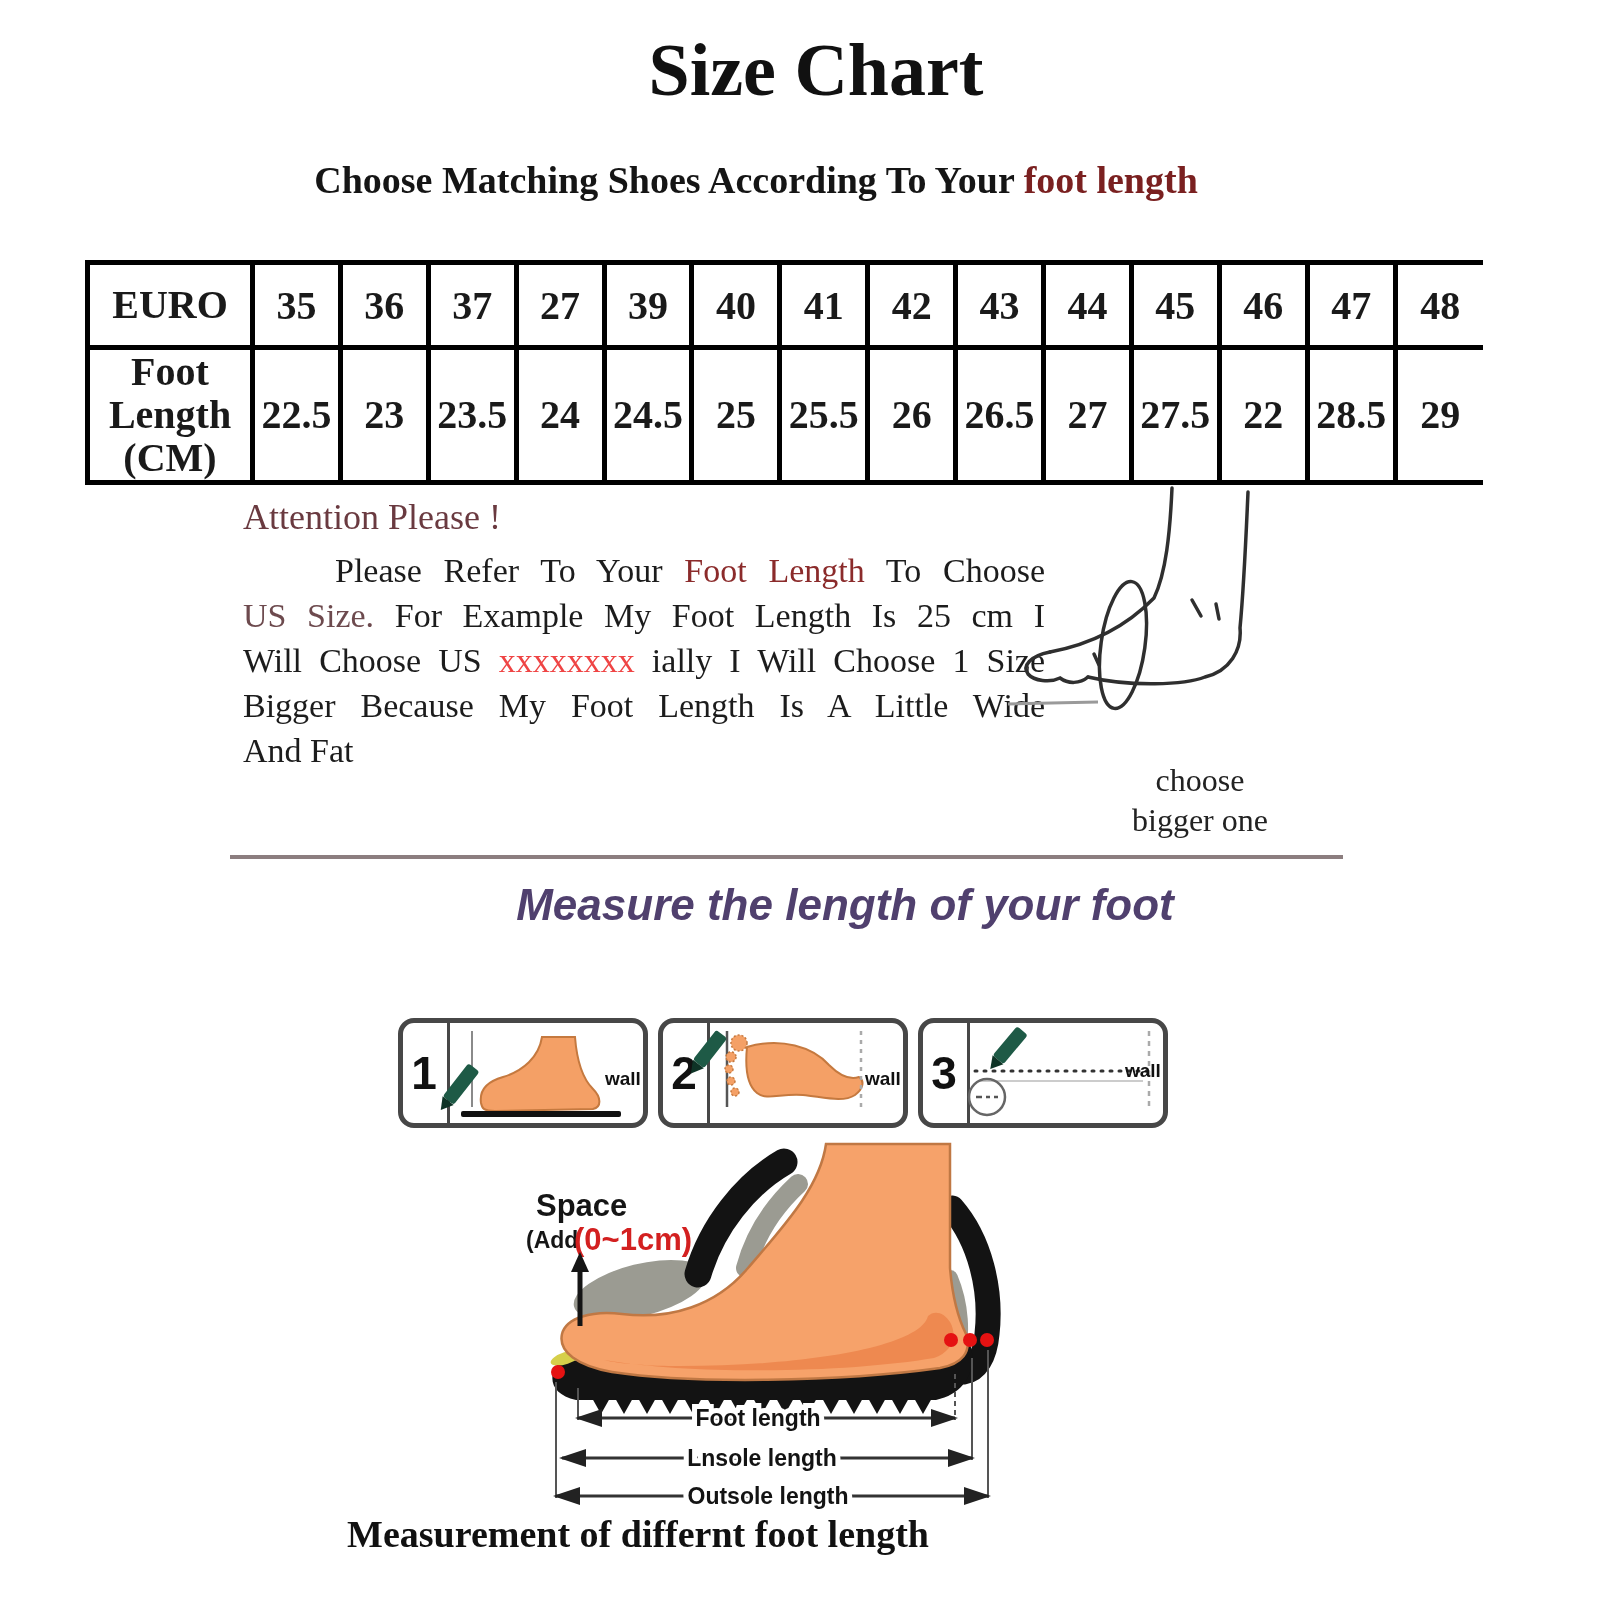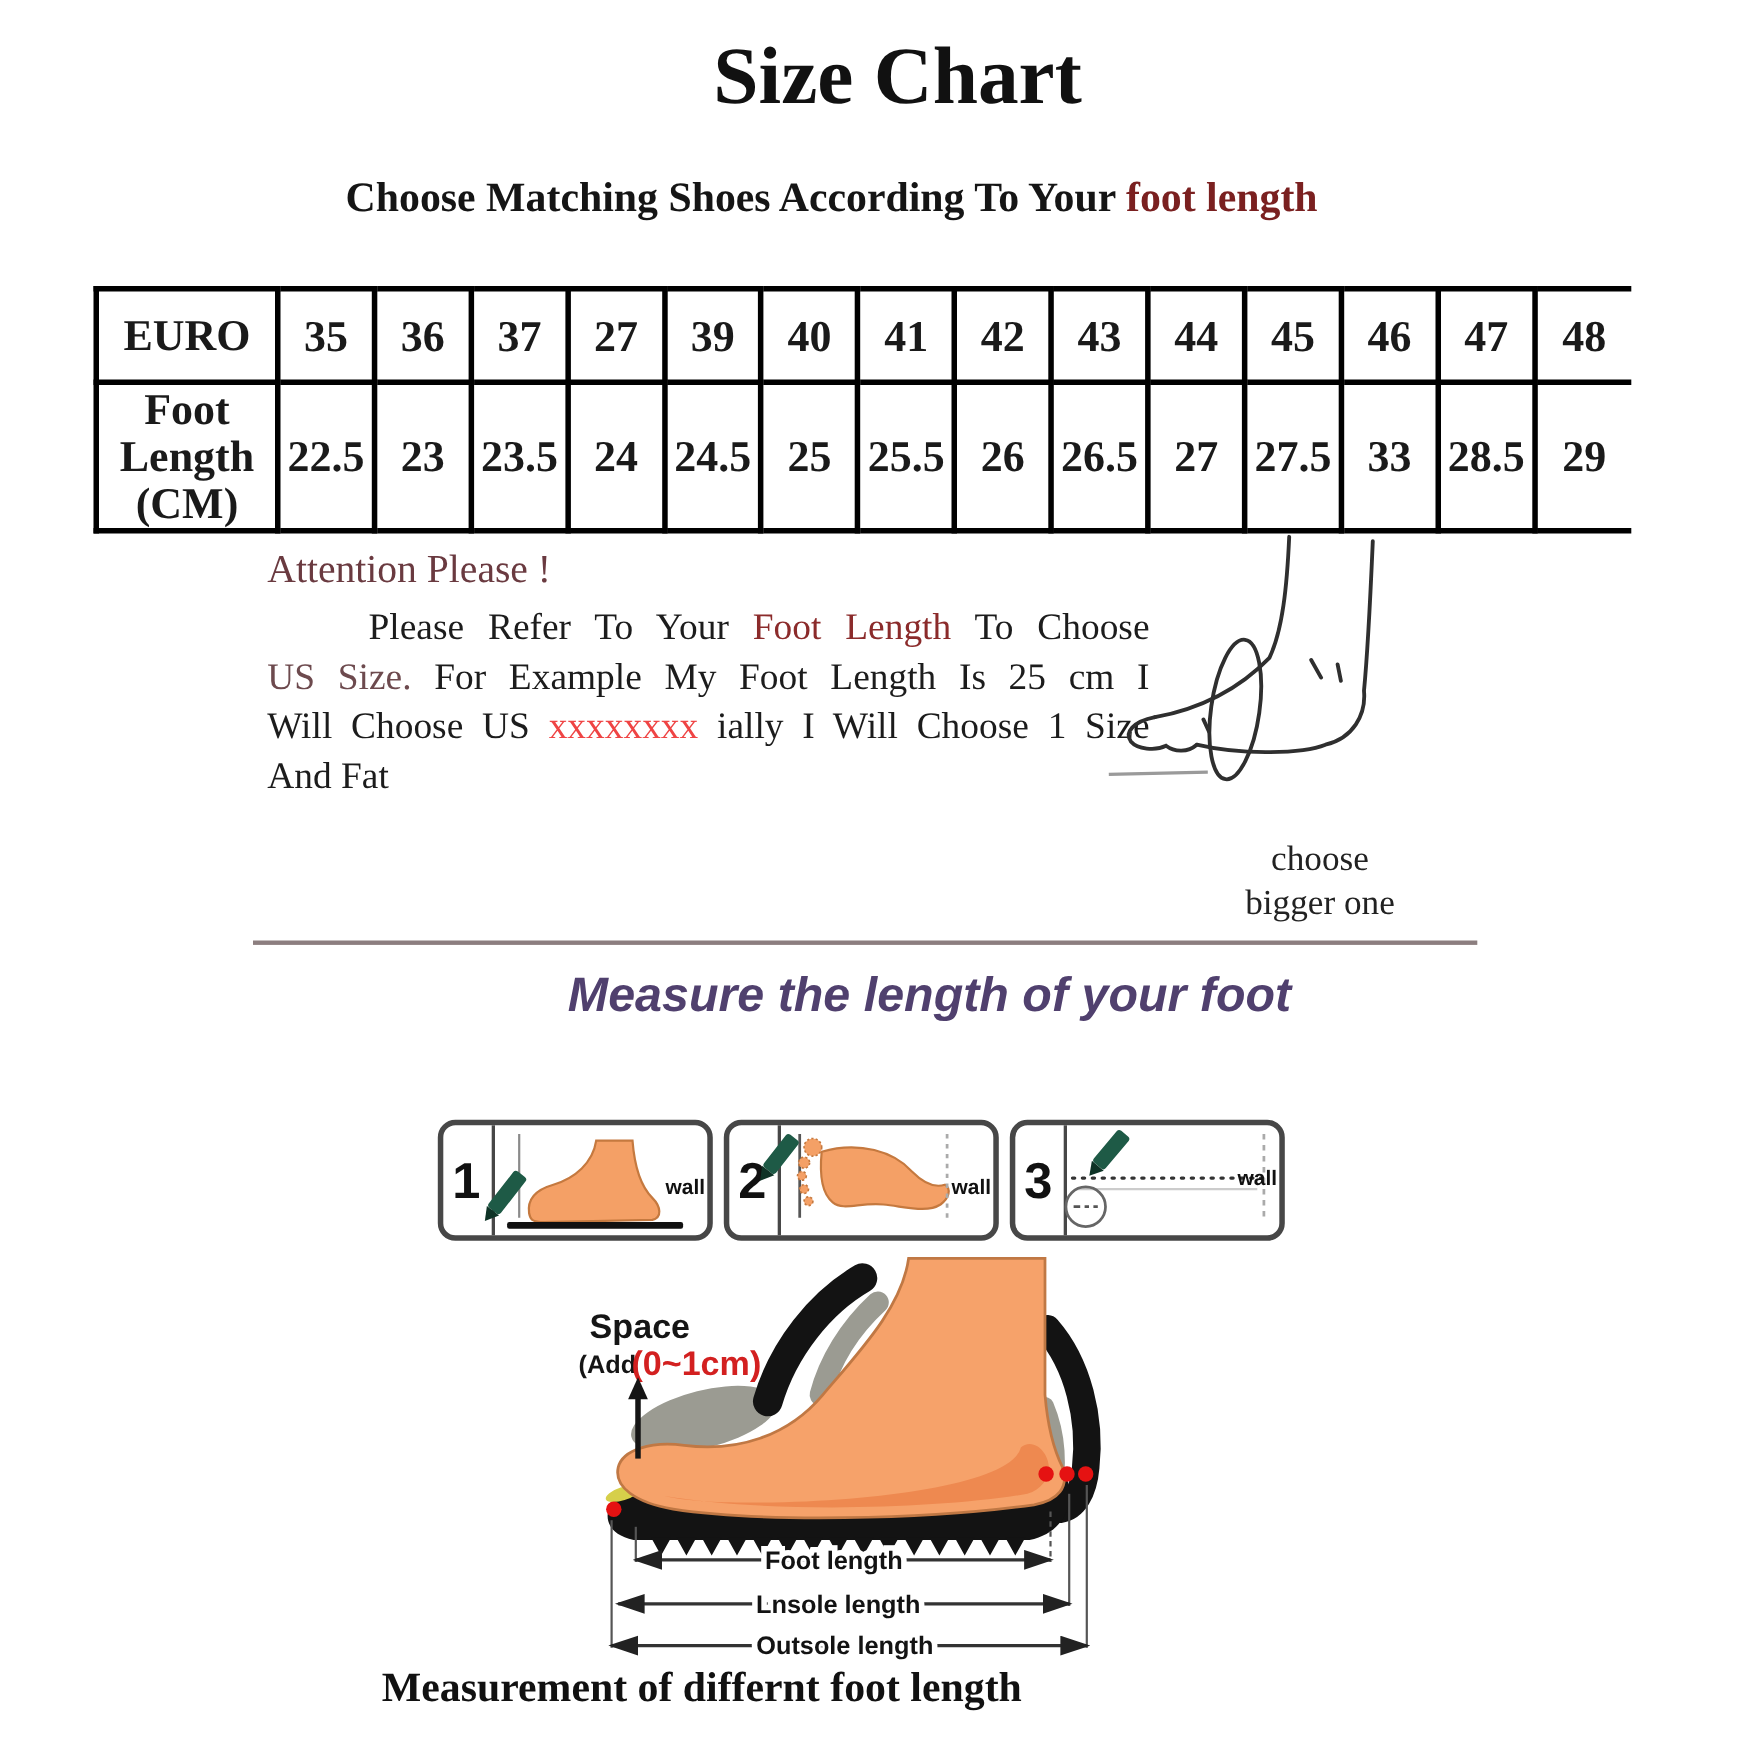--- a/index.html
+++ b/index.html
@@ -86,32 +86,33 @@
         <td>23</td>
         <td>23.5</td>
         <td>24</td>
         <td>24.5</td>
         <td>25</td>
         <td>25.5</td>
         <td>26</td>
         <td>26.5</td>
         <td>27</td>
         <td>27.5</td>
-        <td>33</td>
+        <td>22</td>
         <td>28.5</td>
         <td class="no-right">29</td>
       </tr>
 </tbody>
   </table>
 
 <div class="abs attention">
   <div class="hd">Attention Please !</div>
   <div class="ln"><span class="ind"></span><span>Please Refer To Your </span><span class="c-red">Foot Length</span><span> To Choose</span></div>
   <div class="ln"><span class="c-ussize">US Size.</span><span> For Example My Foot Length Is 25 cm I</span></div>
   <div class="ln"><span>Will Choose US </span><span class="c-xxx">xxxxxxxx</span><span> ially I Will Choose 1 Size</span></div>
+  <div class="ln"><span>Bigger Because My Foot Length Is A Little Wide</span></div>
   <div class="ln last"><span>And Fat</span></div>
 </div>
 
 <svg class="abs" style="left:1000px;top:478px;" width="330" height="310" viewBox="0 0 330 310">
   <g fill="none" stroke="#2f2f2f" stroke-width="3.5" stroke-linecap="round">
     <path d="M 172 10 C 170 55 166 95 154 120 C 120 155 82 168 50 174"></path>
     <path d="M 50 174 C 30 178 22 188 28 196 C 34 203 50 205 60 200 C 68 206 80 206 88 199"></path>
     <path d="M 88 199 C 130 209 185 207 205 199 C 230 193 242 172 240 150 C 244 108 246 60 248 14"></path>
     <path d="M 192 122 l 9 16 M 216 126 l 3 15 M 94 176 l 5 11"></path>
     <ellipse cx="123" cy="167" rx="22" ry="64" transform="rotate(8 123 167)"></ellipse>

